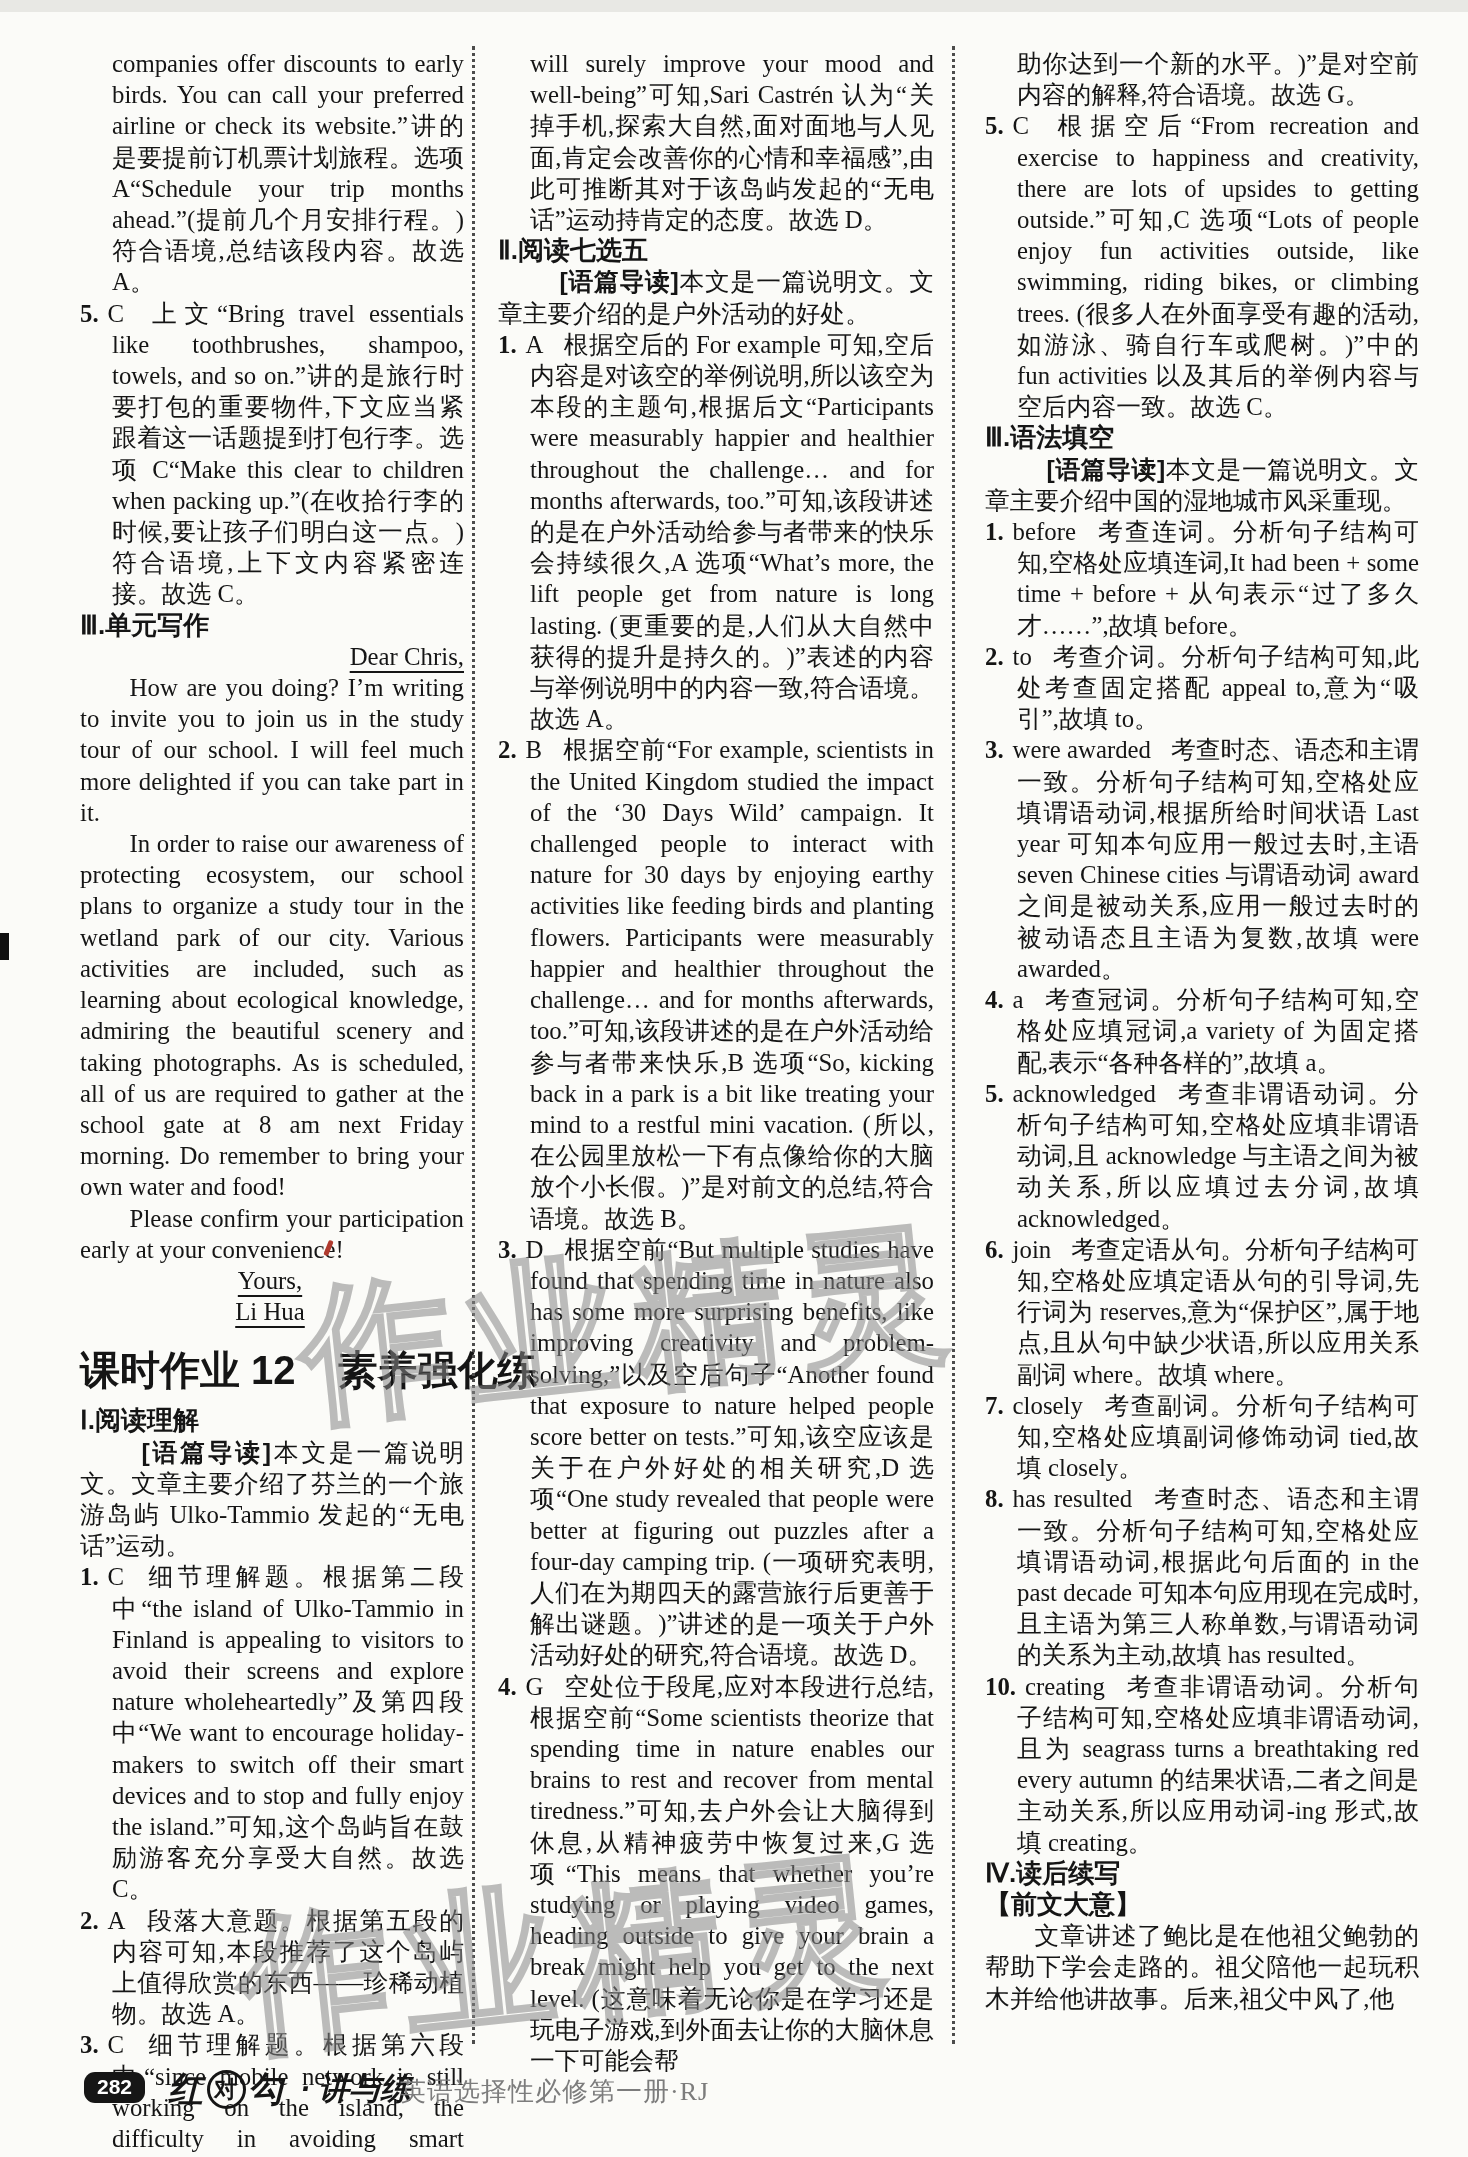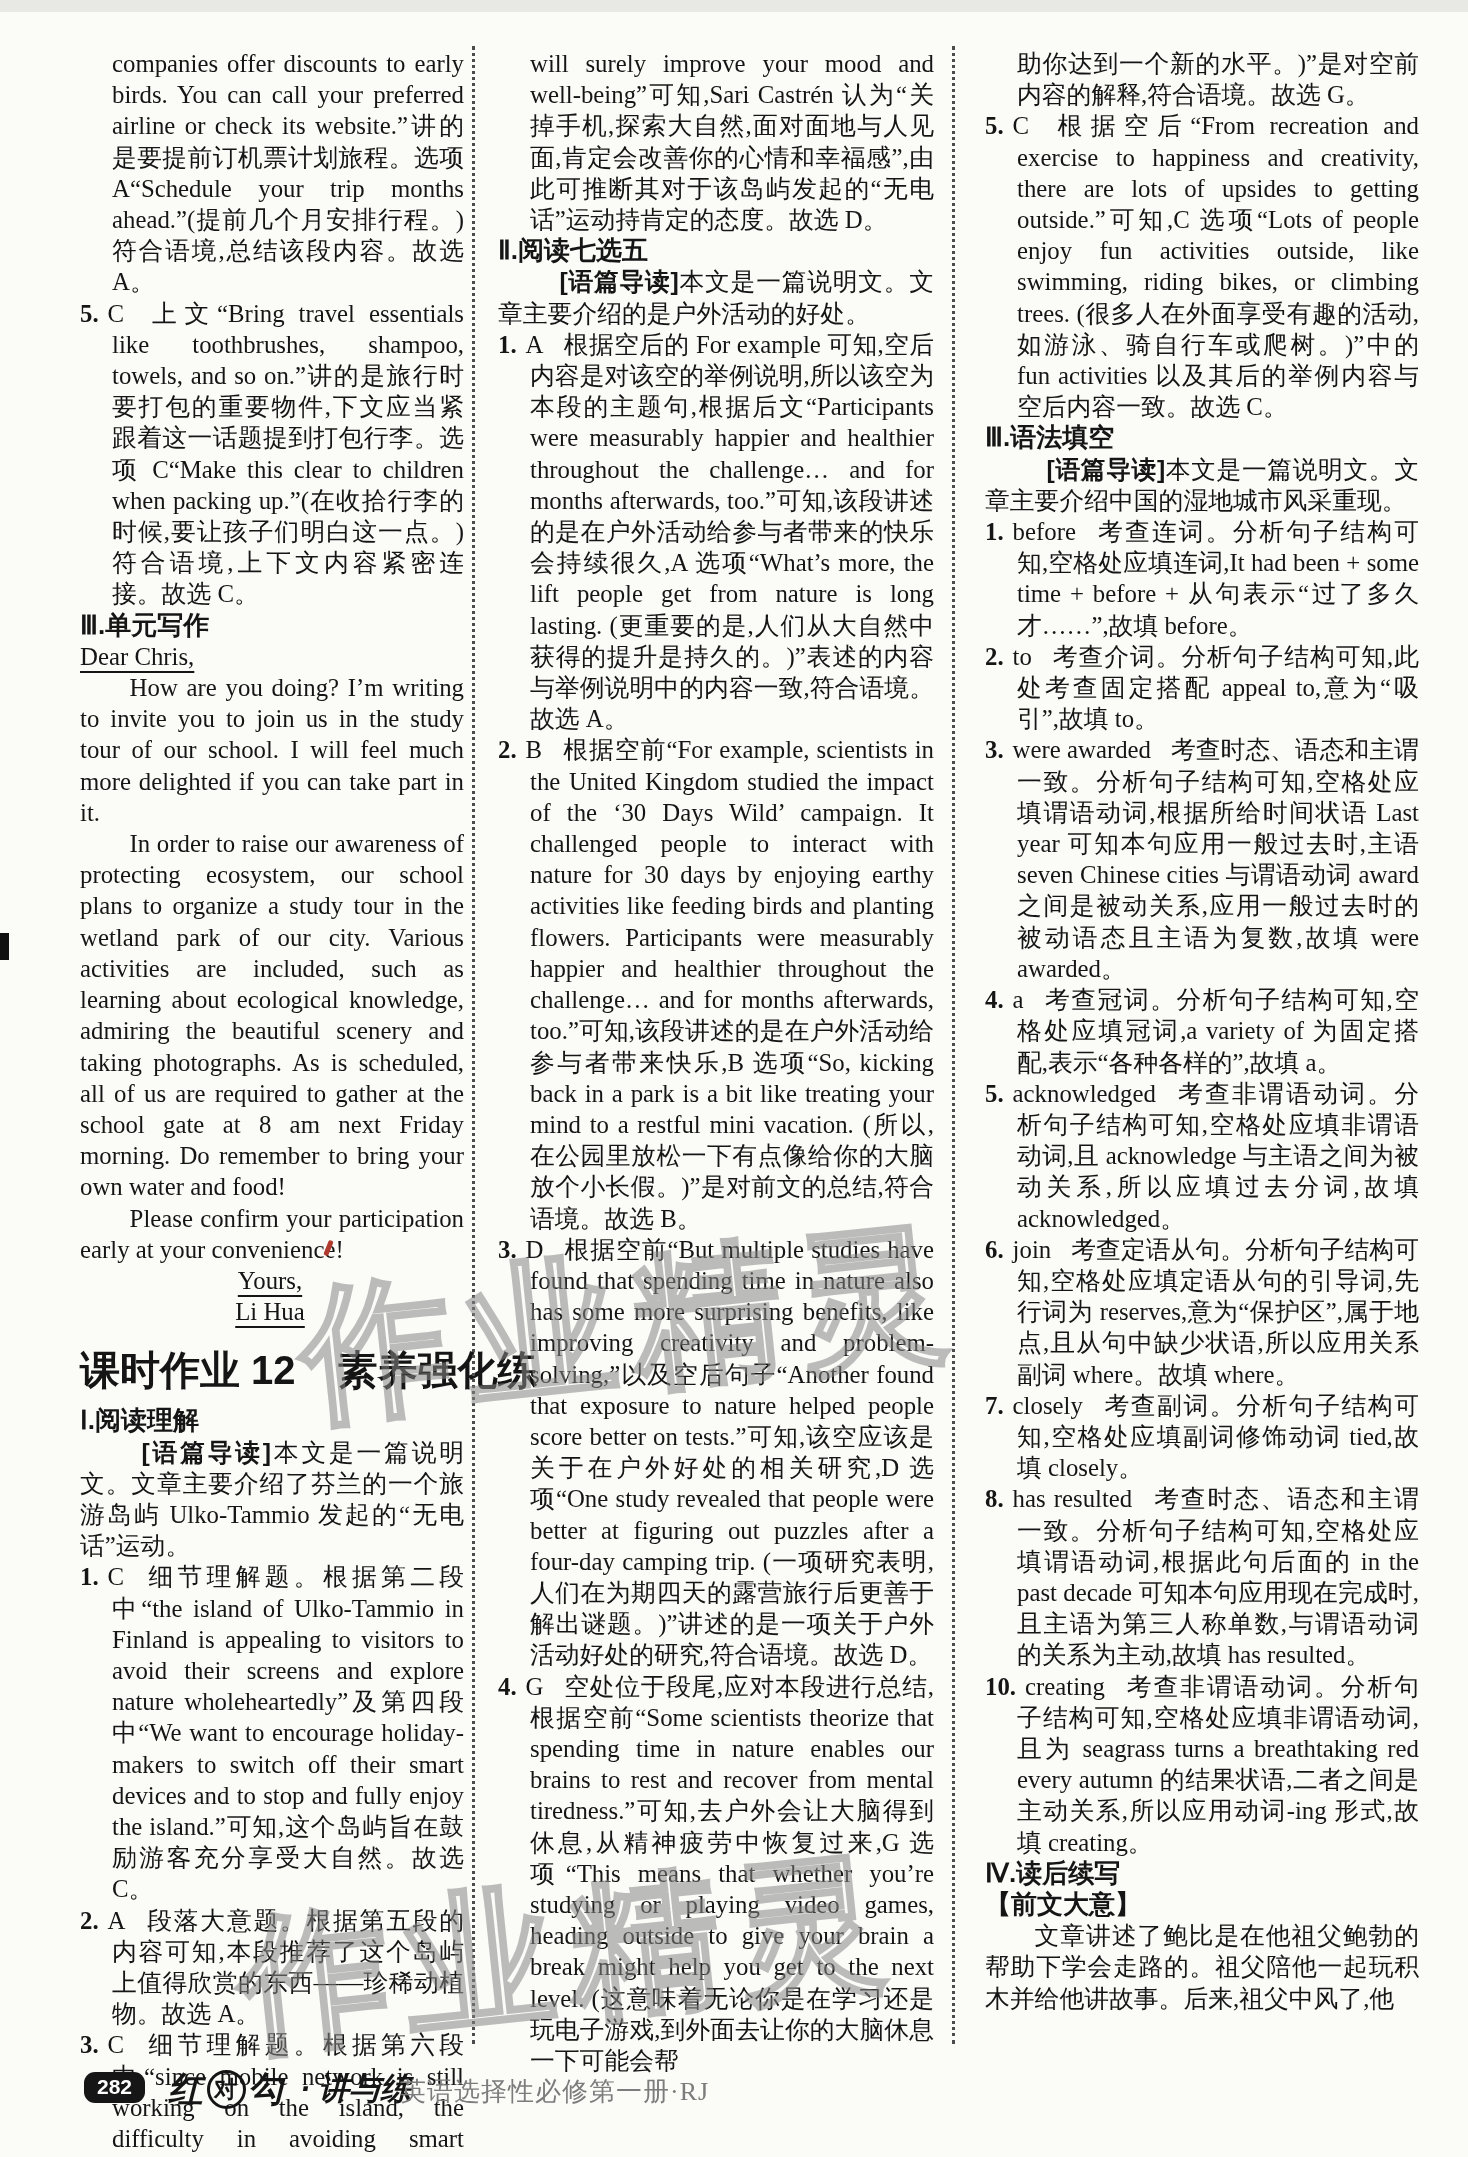--- a/index.html
+++ b/index.html
@@ -12,21 +12,21 @@
   .divider{position:absolute;top:34px;height:1998px;width:0;border-left:3px dotted #4c4c4c;}
   .para{margin:0;}
   .cont{padding-left:32px;}
   .indent{text-indent:2em;}
   .item{position:relative;padding-left:32px;text-indent:-32px;margin:0;}
   .item .num{font-weight:bold;margin-right:9px;}
   .item .ans{margin-right:20px;}
   .sec{font-family:Liberation Sans, sans-serif;font-weight:bold;font-size:26px;
        line-height:31.2px;margin:0;text-align:left;}
   .guide .lead{font-family:"Liberation Sans","DejaVu Sans",sans-serif;font-weight:bold;padding-left:12px;}
-  .salute{text-align:left;}
+  .salute{text-align:right;}
   .uline{text-decoration:underline;text-underline-offset:6px;text-decoration-thickness:2px;}
   .sign-line{text-align:center;padding-right:4px;}
   .unit-title{text-align:center;font-family:"Liberation Sans","DejaVu Sans",sans-serif;font-weight:bold;
        font-size:40px;line-height:54px;margin:16px 0 8px;white-space:nowrap;text-indent:0;}
   .unit-title .sp{display:inline-block;width:42px;}
   .watermark{position:absolute;z-index:6;pointer-events:none;font-family:"DejaVu Sans","Liberation Sans",sans-serif;
        font-weight:bold;font-size:150px;letter-spacing:16px;transform:rotate(-6deg);
        color:rgba(135,135,135,0.28);white-space:nowrap;}
   @supports (-webkit-text-stroke: 2px gray){
     .watermark{color:transparent;-webkit-text-stroke:3px rgba(135,135,135,0.55);}

